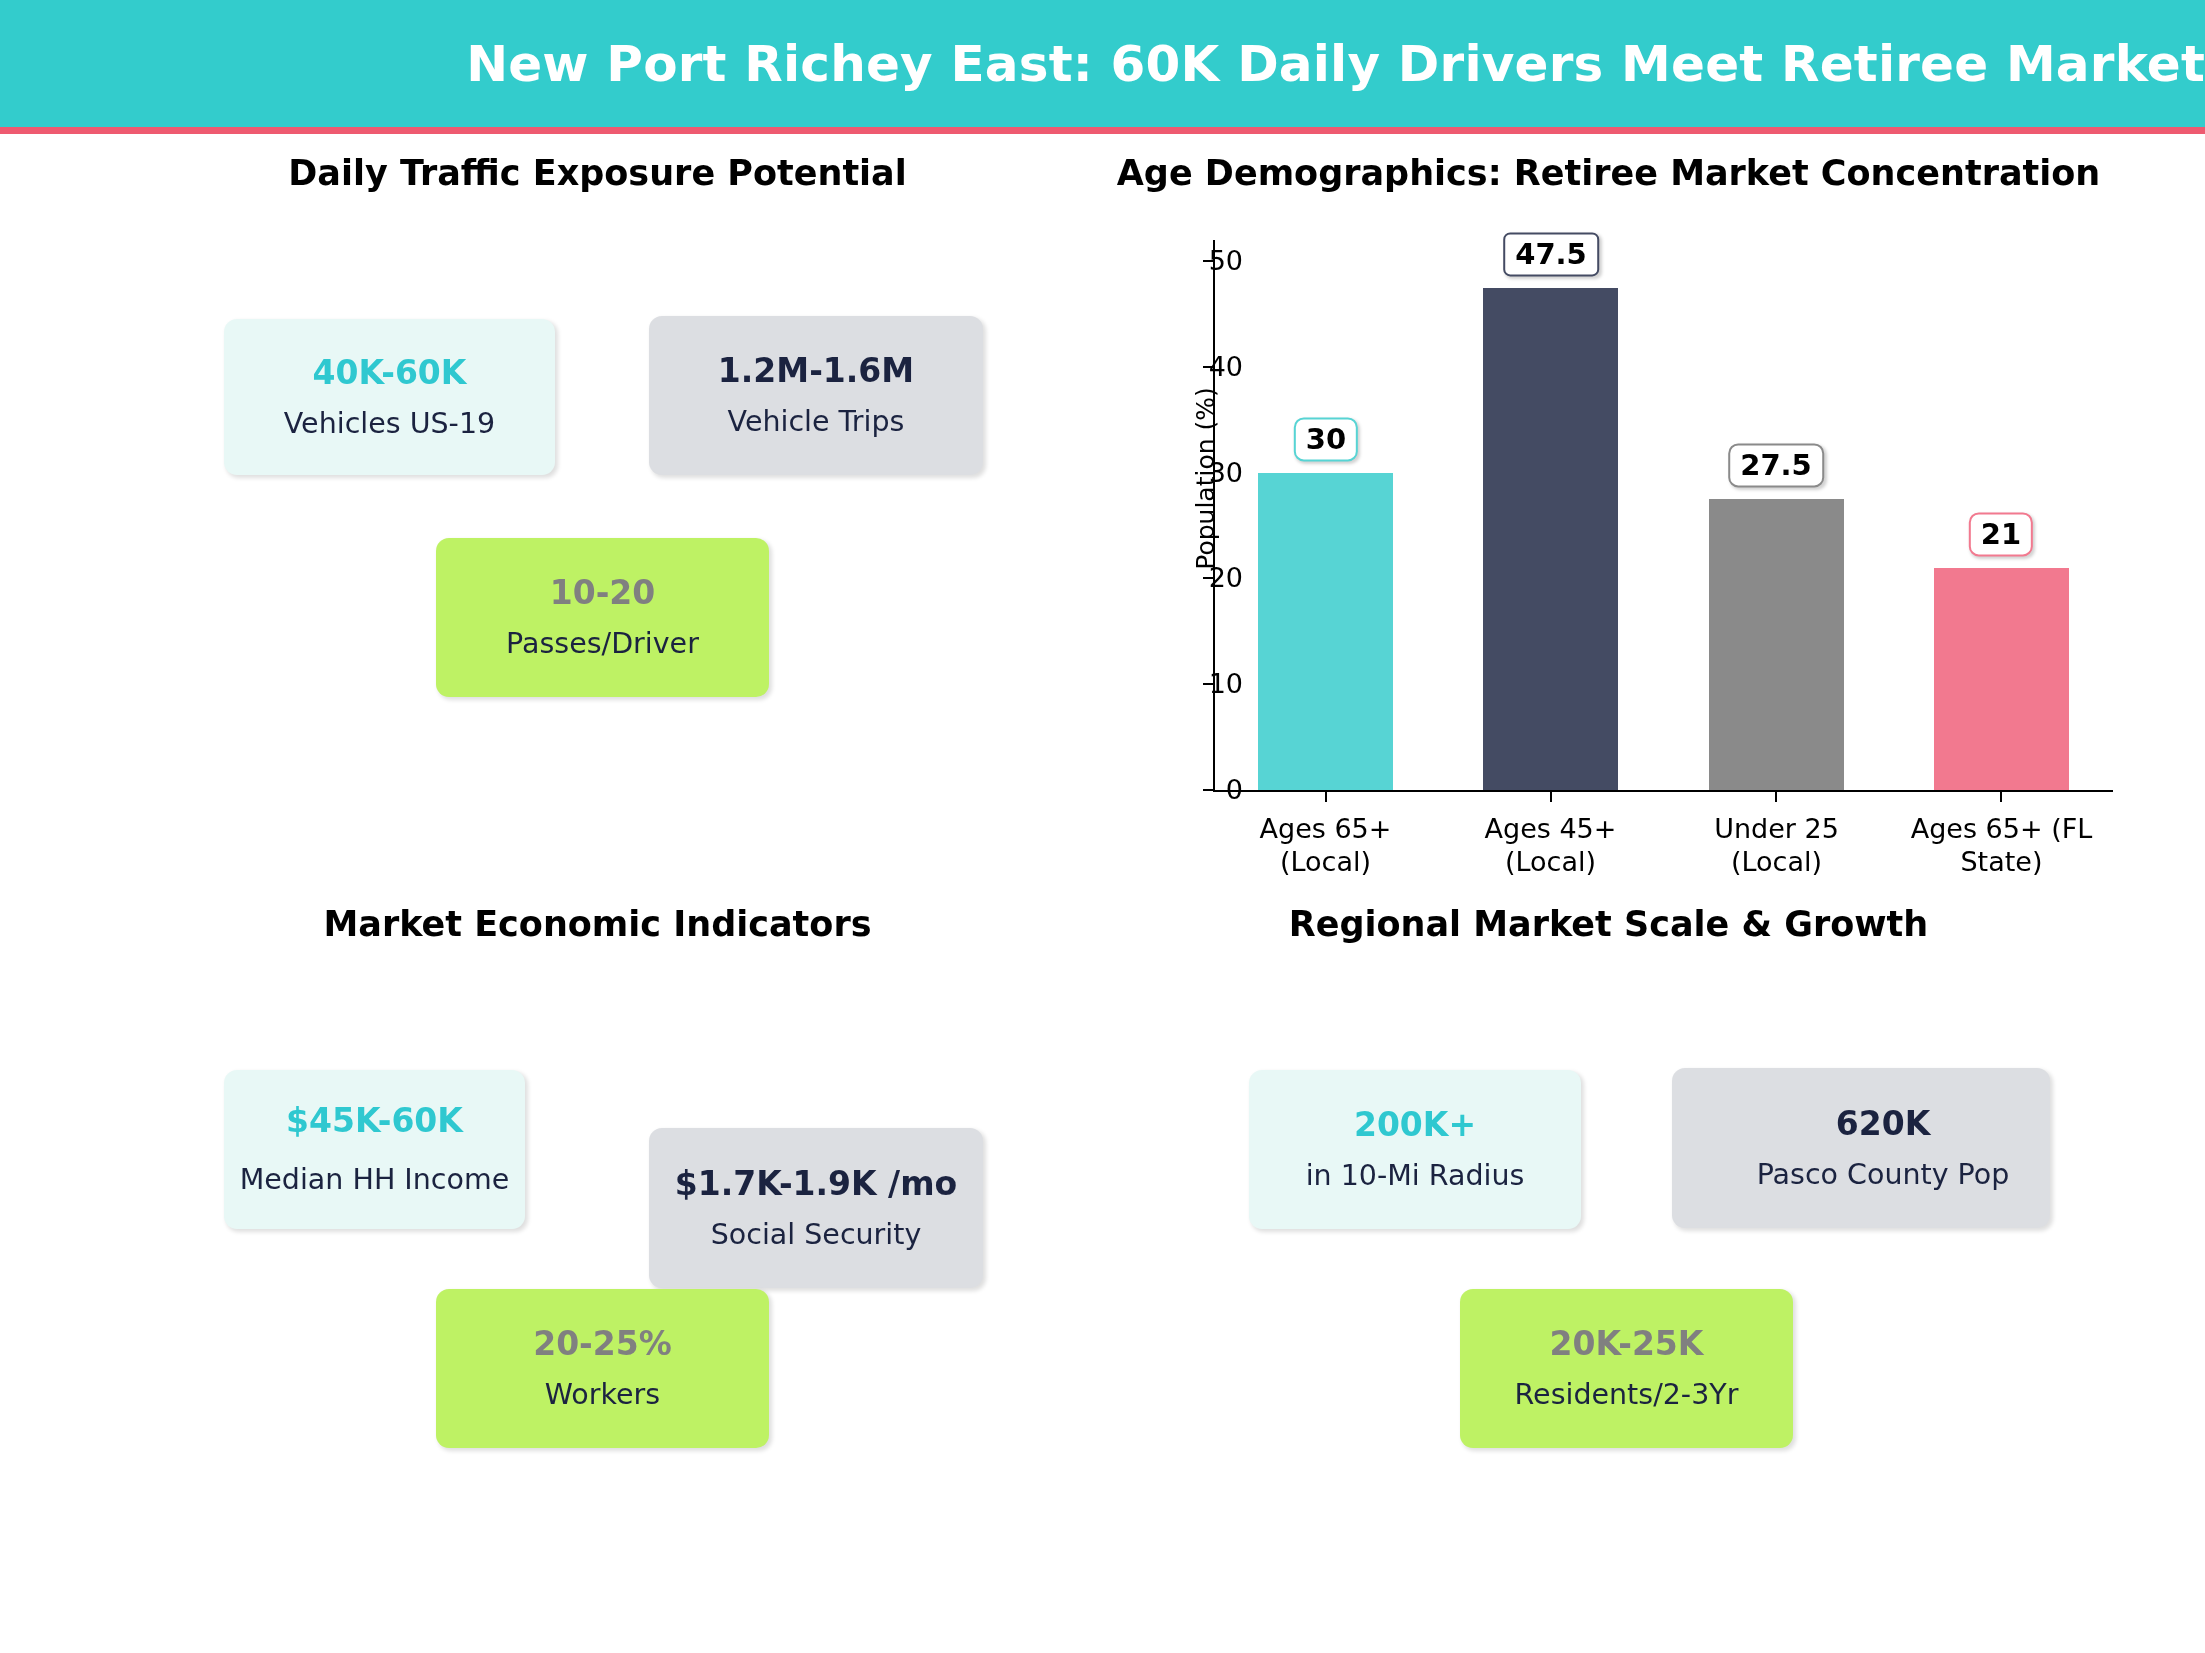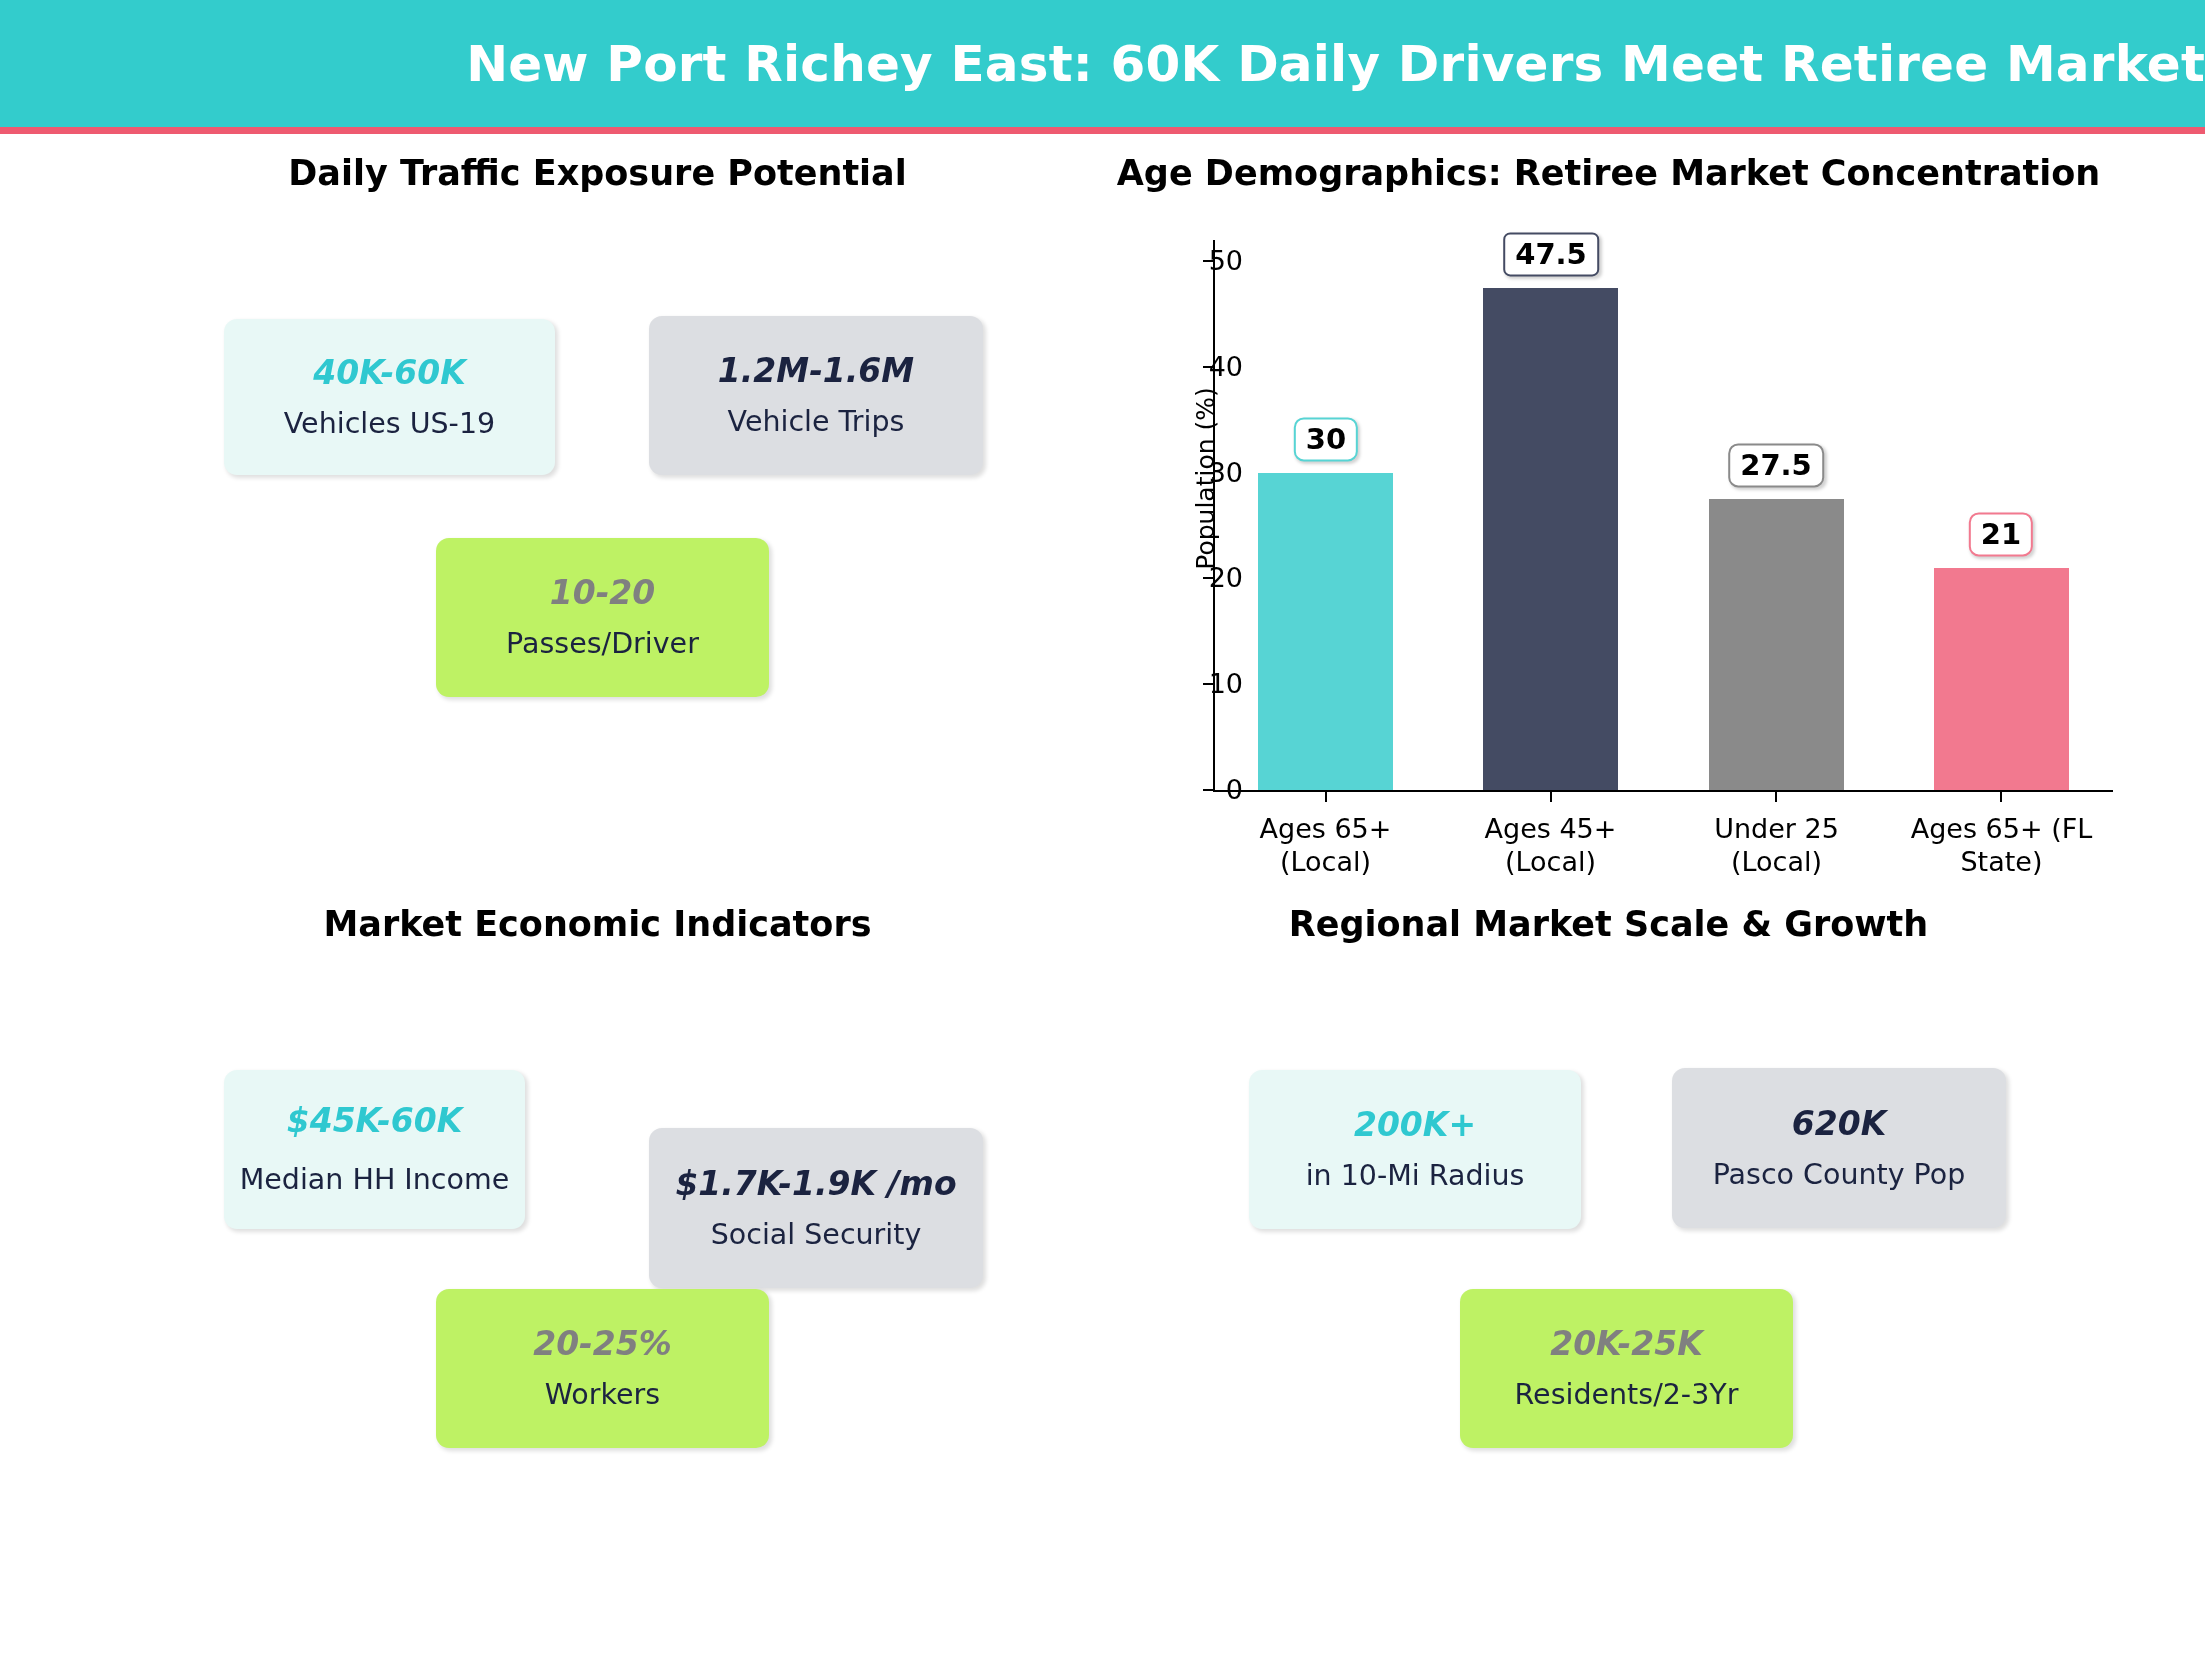--- a/index.html
+++ b/index.html
@@ -28,38 +28,38 @@
   #title-traffic{left:0;top:156px;width:1195px;}
   #title-demographics{left:1011px;top:156px;width:1195px;}
   #title-economic{left:0;top:907px;width:1195px;}
   #title-regional{left:1011px;top:907px;width:1195px;}
   
   .kpi{
     position:absolute;border-radius:13px;
     display:flex;flex-direction:column;align-items:center;justify-content:center;
     box-shadow:2.3px 2.8px 4.1px rgba(0,0,0,0.13);
   }
-  .kpi .val{font-size:33px;font-weight:bold;line-height:1;margin-bottom:21px;white-space:nowrap;font-style:italic;}
+  .kpi .val{font-size:33px;font-weight:bold;line-height:1;margin-bottom:21px;white-space:nowrap;}
   .kpi .lbl{font-size:28.5px;font-weight:normal;color:#1B2340;line-height:1;white-space:nowrap;}
   .kpi.accent{background:#E8F8F6;}
   .kpi.accent .val{color:#2FC8D0;}
   .kpi.dark{background:#DCDEE2;}
   .kpi.dark .val{color:#1B2340;}
   .kpi.muted{background:#bef264;}
   .kpi.muted .val{color:#808080;}
   
   #kpi-traffic-1{left:224px;top:319px;width:331px;height:156px;}
   #kpi-traffic-2{left:649px;top:316px;width:334px;height:159px;}
   #kpi-traffic-3{left:436px;top:538px;width:333px;height:159px;}
   #kpi-econ-1{left:224px;top:1070px;width:301px;height:159px;gap:8px;}
   #kpi-econ-2{left:649px;top:1128px;width:334px;height:160px;}
   #kpi-econ-3{left:436px;top:1289px;width:333px;height:159px;}
   
   #kpi-region-1{left:1249px;top:1070px;width:332px;height:159px;}
-  #kpi-region-2{left:1672px;top:1068px;width:334px;height:160px;}
+  #kpi-region-2{left:1672px;top:1068px;width:334px;height:160px;padding-left:44px;}
   #kpi-region-3{left:1460px;top:1289px;width:333px;height:159px;}
   
   #chart{position:absolute;left:1103px;top:207px;width:1057px;height:666px;}
   #y-axis-label{
     position:absolute;left:-36px;top:257px;width:276px;
     transform:rotate(-90deg);transform-origin:center center;
     text-align:center;font-size:25px;color:#000;white-space:nowrap;
   }
   .ytick{
     position:absolute;right:917px;width:138px;text-align:right;

